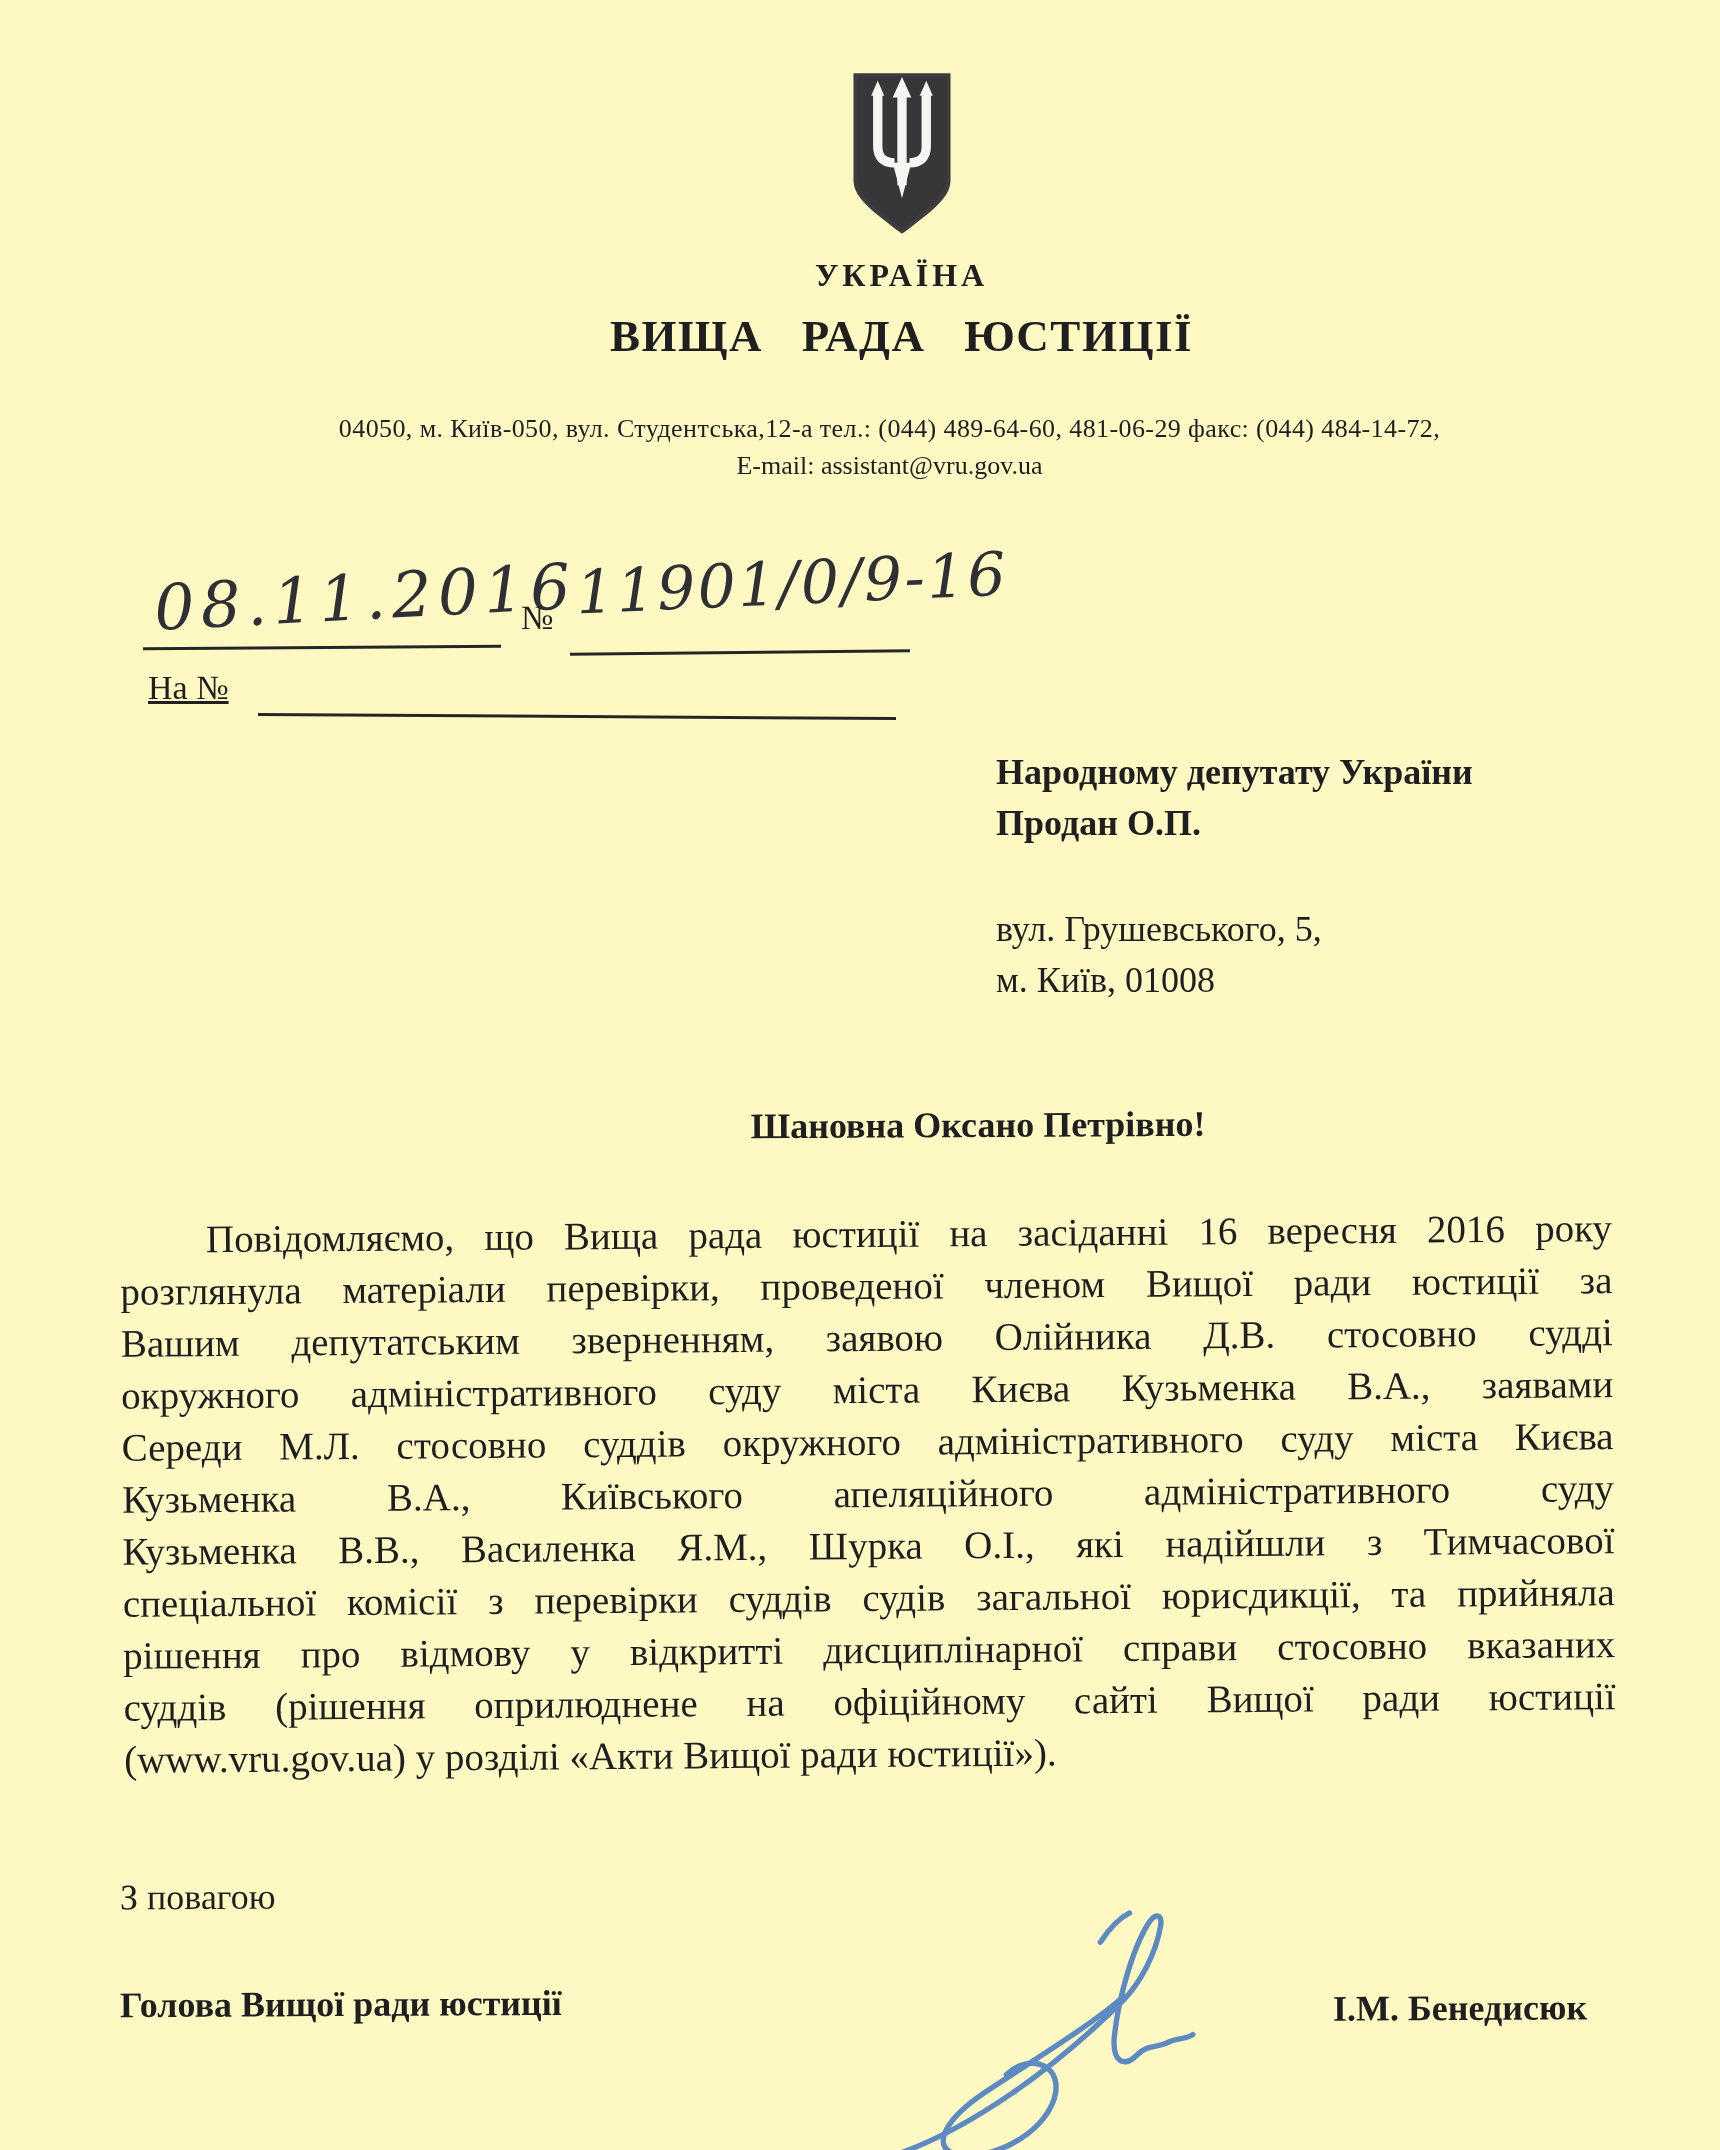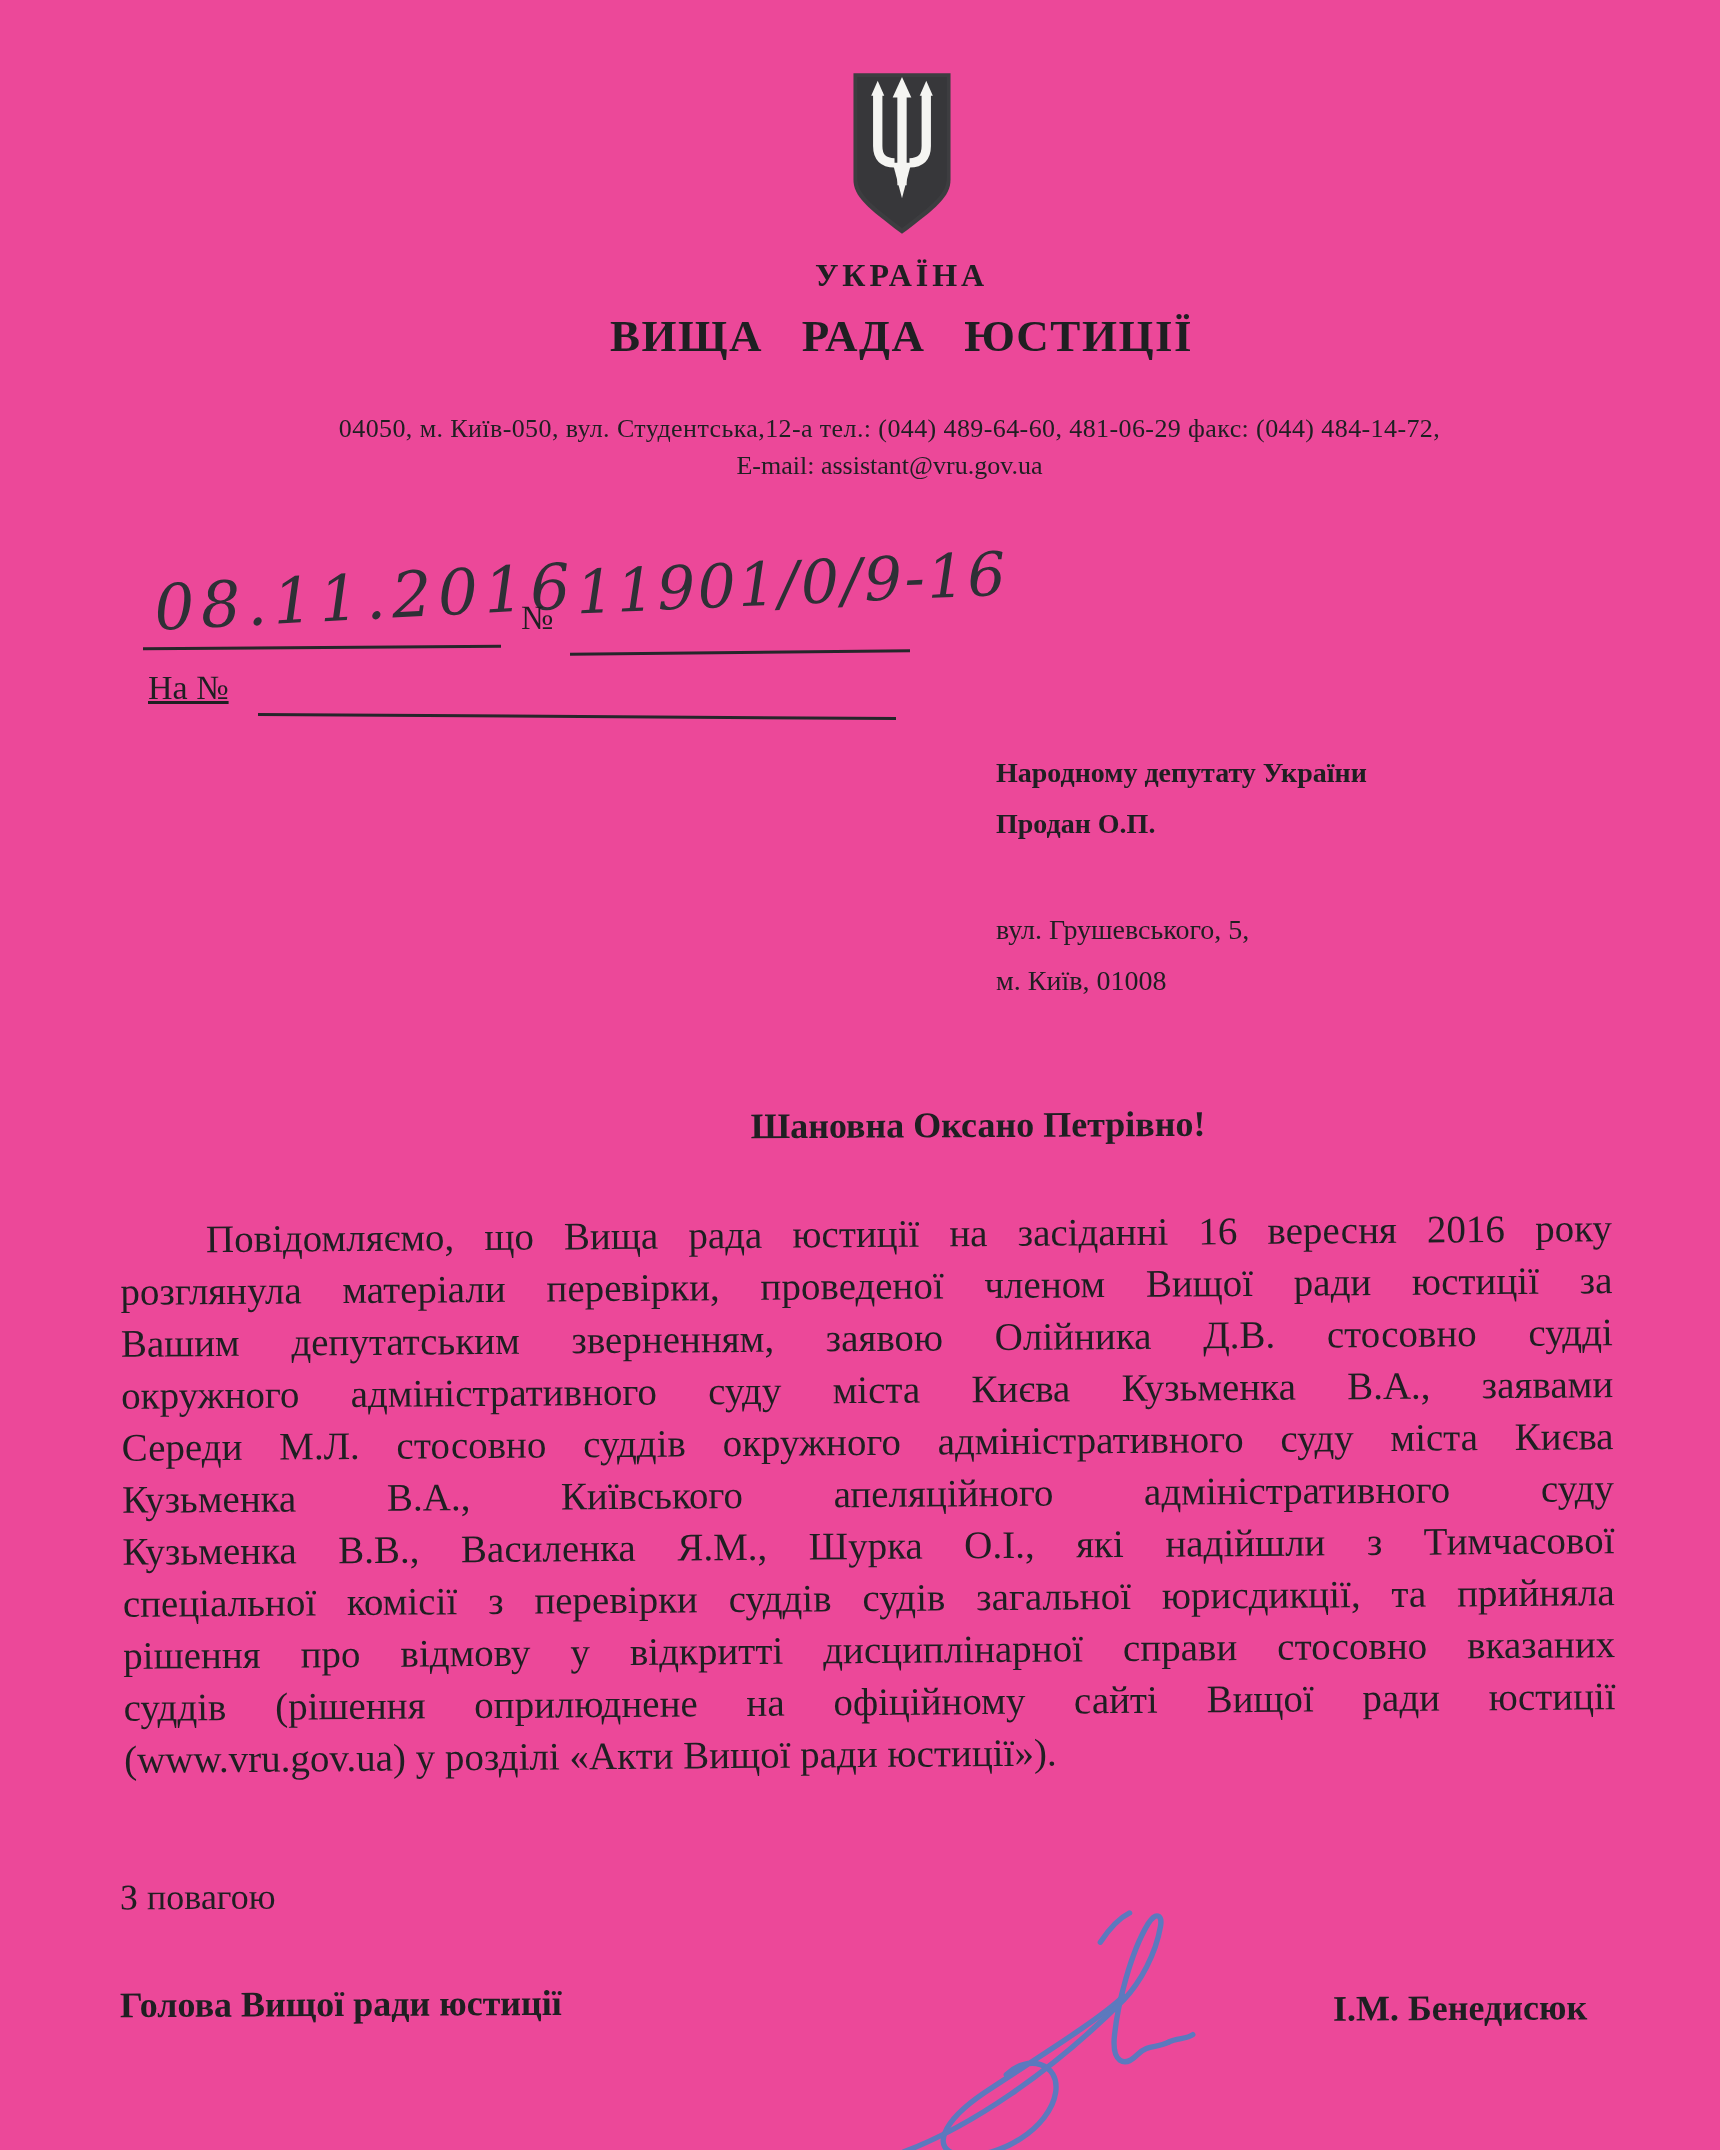--- a/index.html
+++ b/index.html
@@ -1,18 +1,18 @@
 <!DOCTYPE html>
 <html style="font-size:12.3px"><head>
 <meta charset="utf-8">
 <style>
   html,body{margin:0;padding:0;background:#ffffff;}
   .page{
     position:relative;width:1720px;height:2151px;
-    background:#ec4899;overflow:hidden;
+    background:#fef9c3;overflow:hidden;
     font-family:"Liberation Serif","DejaVu Serif",serif;
     color:#1f1f22;
   }
   .abs{position:absolute;}
   
   .emblem{left:846px;top:68px;width:112px;height:171px;}
   .country{left:0;top:257px;width:1803px;text-align:center;
     font-size:32px;font-weight:bold;letter-spacing:3.9px;}
   .org{left:0;top:310px;width:1803px;text-align:center;
     font-size:45px;font-weight:bold;letter-spacing:1.5px;word-spacing:26px;}
@@ -22,21 +22,21 @@
   .hand{font-family:"DejaVu Serif",serif;font-style:italic;color:#2e3036;}
   .hw-date{left:154px;top:561px;font-size:63px;letter-spacing:6.2px;transform:rotate(-3deg);}
   .no-sign{left:521px;top:599px;font-size:34px;}
   .hw-num{left:576px;top:548px;font-size:60px;letter-spacing:2.3px;transform:rotate(-2.5deg);}
   .rule{height:0;border-top:3.1px solid #26262a;}
   .rule-date{left:143px;top:646px;width:358px;transform:rotate(-.4deg);}
   .rule-num{left:570px;top:651px;width:340px;transform:rotate(-.6deg);}
   .na-no{left:148px;top:669px;font-size:34px;text-decoration:underline;}
   .rule-nano{left:258px;top:715px;width:638px;transform:rotate(.35deg);}
   
-  .recipient{left:996px;top:747px;width:678px;font-size:28px;line-height:51px;}
+  .recipient{left:996px;top:747px;width:678px;font-size:36px;line-height:51px;}
   .recipient .bold{font-weight:bold;}
   .recipient .gap{height:55px;}
   
   .salutation{left:539px;top:1104px;width:878px;text-align:center;
     font-size:36px;font-weight:bold;transform:rotate(-.3deg);}
   .body-block{left:122px;top:1208px;width:1492px;font-size:39px;line-height:52px;
     transform:rotate(-.45deg);transform-origin:50% 50%;}
   .body-line{text-align:justify;text-align-last:justify;white-space:normal;}
   .body-line.first{padding-left:86px;}
   .body-line.last{text-align-last:left;}

